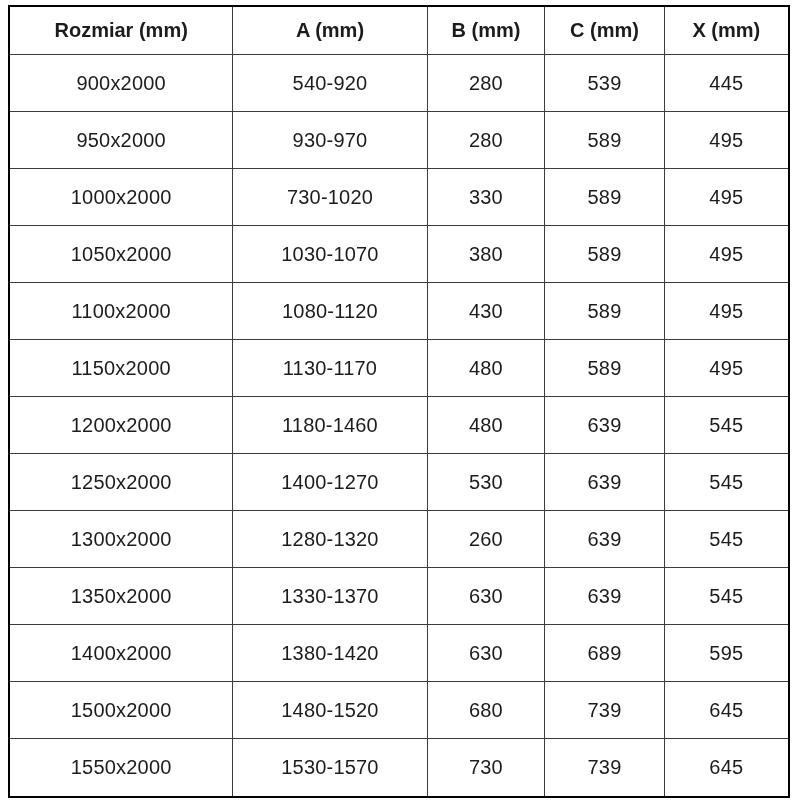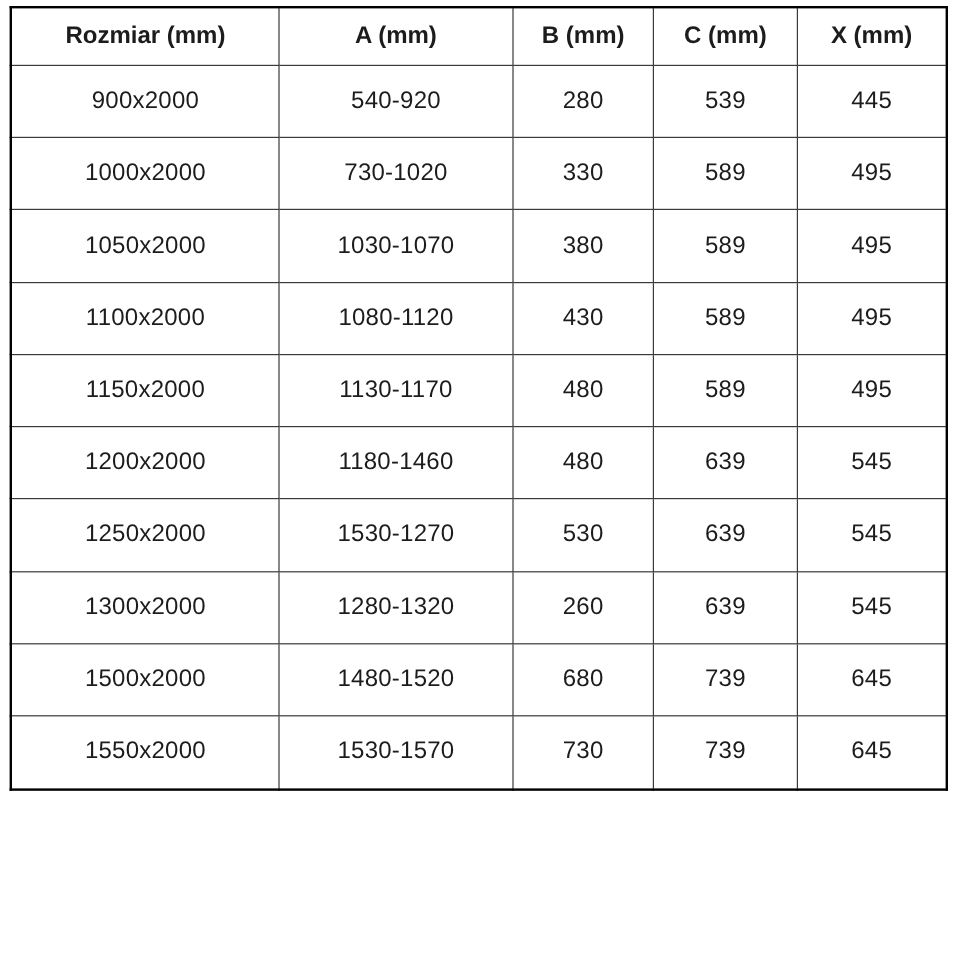--- a/index.html
+++ b/index.html
@@ -9,21 +9,21 @@
   }
   body {
     width: 800px;
     height: 800px;
     box-sizing: border-box;
     padding: 5px 10px 2px 8px;
     font-family: "Liberation Sans", sans-serif;
   }
   table.spec-table {
     width: 100%;
-    height: 654px;
+    height: 793px;
     border-collapse: collapse;
     table-layout: fixed;
     border: 2px solid #000000;
     background: #ffffff;
   }
   .spec-table th,
   .spec-table td {
     border: 1px solid #3b3b3b;
     text-align: center;
     vertical-align: middle;
@@ -70,20 +70,27 @@
   </thead>
   <tbody>
     <tr>
       <td>900x2000</td>
       <td>540-920</td>
       <td>280</td>
       <td>539</td>
       <td>445</td>
     </tr>
     <tr>
+      <td>950x2000</td>
+      <td>930-970</td>
+      <td>280</td>
+      <td>589</td>
+      <td>495</td>
+    </tr>
+    <tr>
       <td>1000x2000</td>
       <td>730-1020</td>
       <td>330</td>
       <td>589</td>
       <td>495</td>
     </tr>
     <tr>
       <td>1050x2000</td>
       <td>1030-1070</td>
       <td>380</td>
@@ -106,31 +113,45 @@
     </tr>
     <tr>
       <td>1200x2000</td>
       <td>1180-1460</td>
       <td>480</td>
       <td>639</td>
       <td>545</td>
     </tr>
     <tr>
       <td>1250x2000</td>
-      <td>1530-1270</td>
+      <td>1400-1270</td>
       <td>530</td>
       <td>639</td>
       <td>545</td>
     </tr>
     <tr>
       <td>1300x2000</td>
       <td>1280-1320</td>
       <td>260</td>
       <td>639</td>
       <td>545</td>
+    </tr>
+    <tr>
+      <td>1350x2000</td>
+      <td>1330-1370</td>
+      <td>630</td>
+      <td>639</td>
+      <td>545</td>
+    </tr>
+    <tr>
+      <td>1400x2000</td>
+      <td>1380-1420</td>
+      <td>630</td>
+      <td>689</td>
+      <td>595</td>
     </tr>
     <tr>
       <td>1500x2000</td>
       <td>1480-1520</td>
       <td>680</td>
       <td>739</td>
       <td>645</td>
     </tr>
     <tr>
       <td>1550x2000</td>

